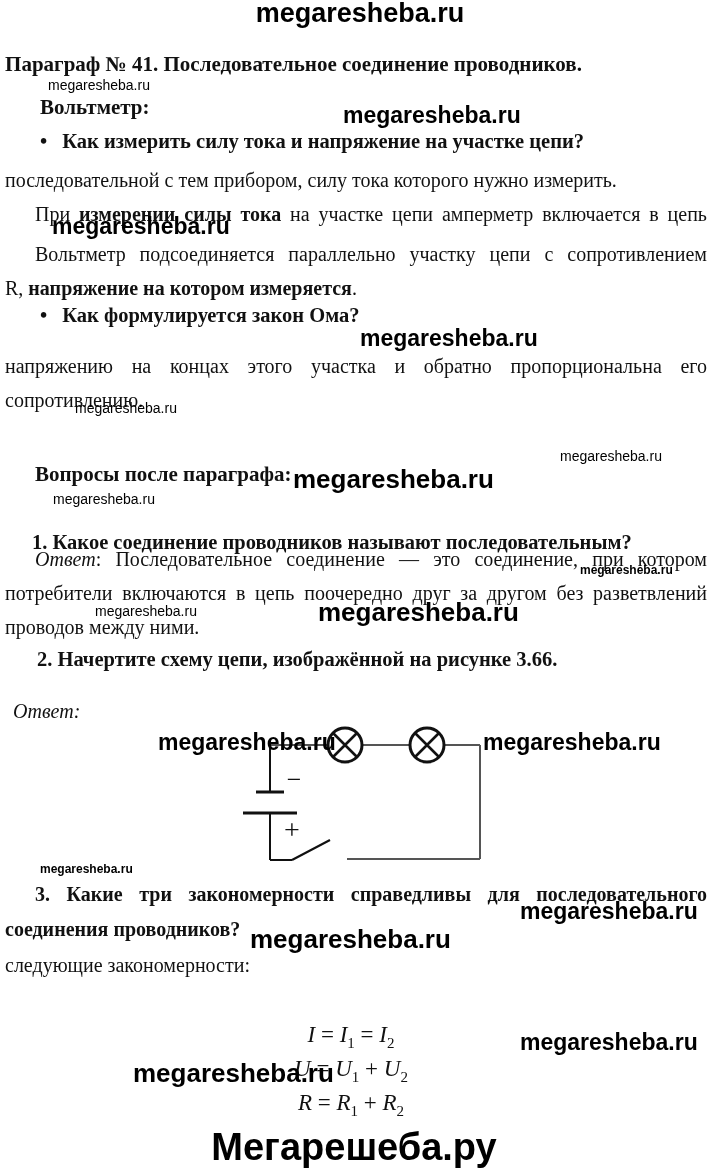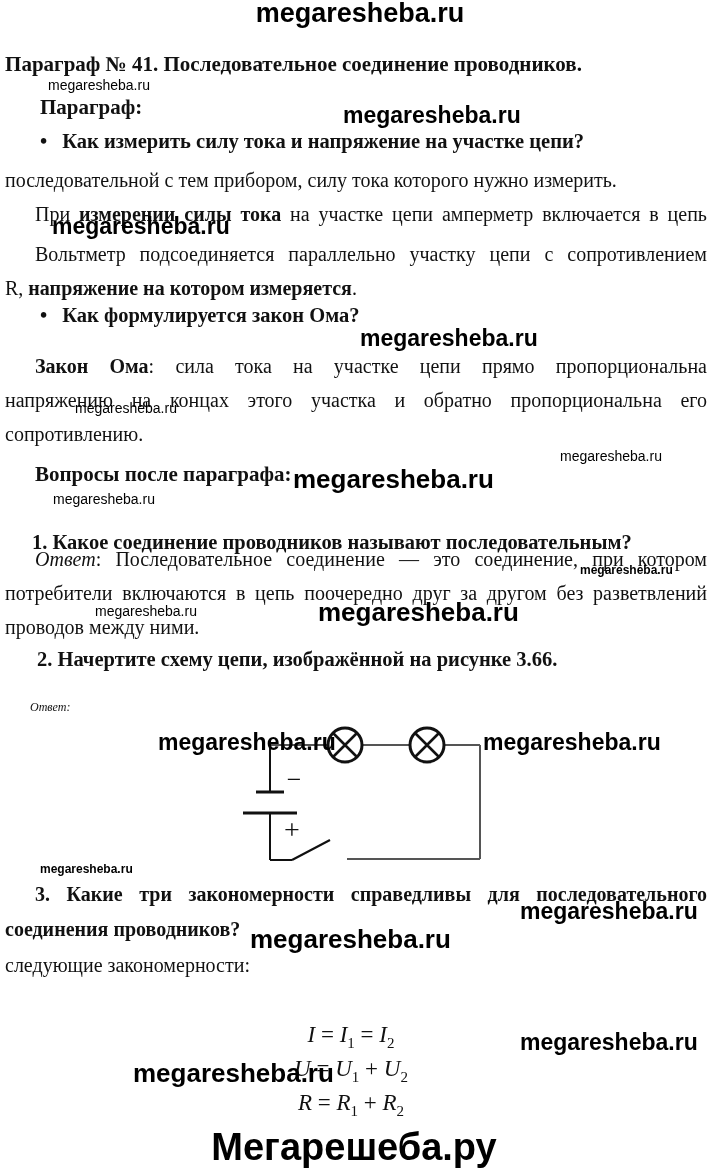--- a/index.html
+++ b/index.html
@@ -54,56 +54,55 @@
 <span class="wm wm-lg" style="left:318px;top:599px">megaresheba.ru</span>
 <span class="wm wm-md" style="left:158px;top:731px">megaresheba.ru</span>
 <span class="wm wm-md" style="left:483px;top:731px">megaresheba.ru</span>
 <span class="wm wm-smb" style="left:40px;top:863px">megaresheba.ru</span>
 <span class="wm wm-md" style="left:520px;top:900px">megaresheba.ru</span>
 <span class="wm wm-lg" style="left:250px;top:926px">megaresheba.ru</span>
 <span class="wm wm-md" style="left:520px;top:1031px">megaresheba.ru</span>
 <span class="wm wm-lg" style="left:133px;top:1060px">megaresheba.ru</span>
 
 <div class="abs title" style="top:52px">Параграф № 41. Последовательное соединение проводников.</div>
-<div class="abs h-bold" style="left:40px;top:95px">Параграф:</div>
+<div class="abs h-bold" style="left:40px;top:95px">Вольтметр:</div>
 
 <div class="abs bullet-row" style="left:40px;top:130px">
   <span class="blt">•</span>
   <span>Как измерить силу тока и напряжение на участке цепи?</span>
 </div>
 <div class="abs para" style="top:163px">
   <div class="ln"><span>последовательной с тем прибором, силу тока которого нужно измерить.</span></div>
   <div class="ln jfull ind"><span>При </span><span class="b">измерении силы тока</span><span> на участке цепи амперметр включается в цепь</span></div>
 </div>
 <div class="abs para" style="top:237px">
   <div class="ln jfull ind"><span>Вольтметр подсоединяется параллельно участку цепи с сопротивлением</span></div>
   <div class="ln"><span>R, </span><span class="b">напряжение на котором измеряется</span><span>.</span></div>
 </div>
 
 <div class="abs bullet-row" style="left:40px;top:304px">
   <span class="blt">•</span>
   <span>Как формулируется закон Ома?</span>
 </div>
 <div class="abs para" style="top:349px">
-  <div class="ln jfull ind"><span class="b">Закон Ома</span><span>: сила тока на участке цепи прямо пропорциональна</span></div>
   <div class="ln jfull"><span>напряжению на концах этого участка и обратно пропорциональна его</span></div>
   <div class="ln"><span>сопротивлению.</span></div>
 </div>
 
 <div class="abs h-bold" style="left:35px;top:462px">Вопросы после параграфа:</div>
 
 <div class="abs qbold" style="left:32px;top:531px;font-size:20.5px;white-space:nowrap">1. Какое соединение проводников называют последовательным?</div>
 <div class="abs para" style="top:542px">
   <div class="ln jfull ind"><span class="i">Ответ</span><span>: Последовательное соединение — это соединение, при котором</span></div>
   <div class="ln jfull"><span>потребители включаются в цепь поочередно друг за другом без разветвлений</span></div>
   <div class="ln"><span>проводов между ними.</span></div>
 </div>
 
 <div class="abs qbold" style="left:37px;top:648px;font-size:20.5px;white-space:nowrap">2. Начертите схему цепи, изображённой на рисунке 3.66.</div>
-<div class="abs" style="left:30px;top:700px;font-size:12px"><span class="i">Ответ:</span></div>
+<div class="abs" style="left:13px;top:700px;font-size:20px"><span class="i">Ответ:</span></div>
 
 <svg class="circuit" width="245" height="148" viewBox="0 0 245 148">
   <g stroke="#555" stroke-width="2" fill="none">
     <path d="M30,25 H88 M122,25 H170 M204,25 H240 M240,25 V139 M107,139 H240"></path>
   </g>
   <g stroke="#111" fill="none">
     <circle cx="105" cy="25" r="17" stroke-width="3"></circle>
     <path d="M93,13 L117,37 M117,13 L93,37" stroke-width="2.6"></path>
   </g>
   <g stroke="#111" fill="none">

